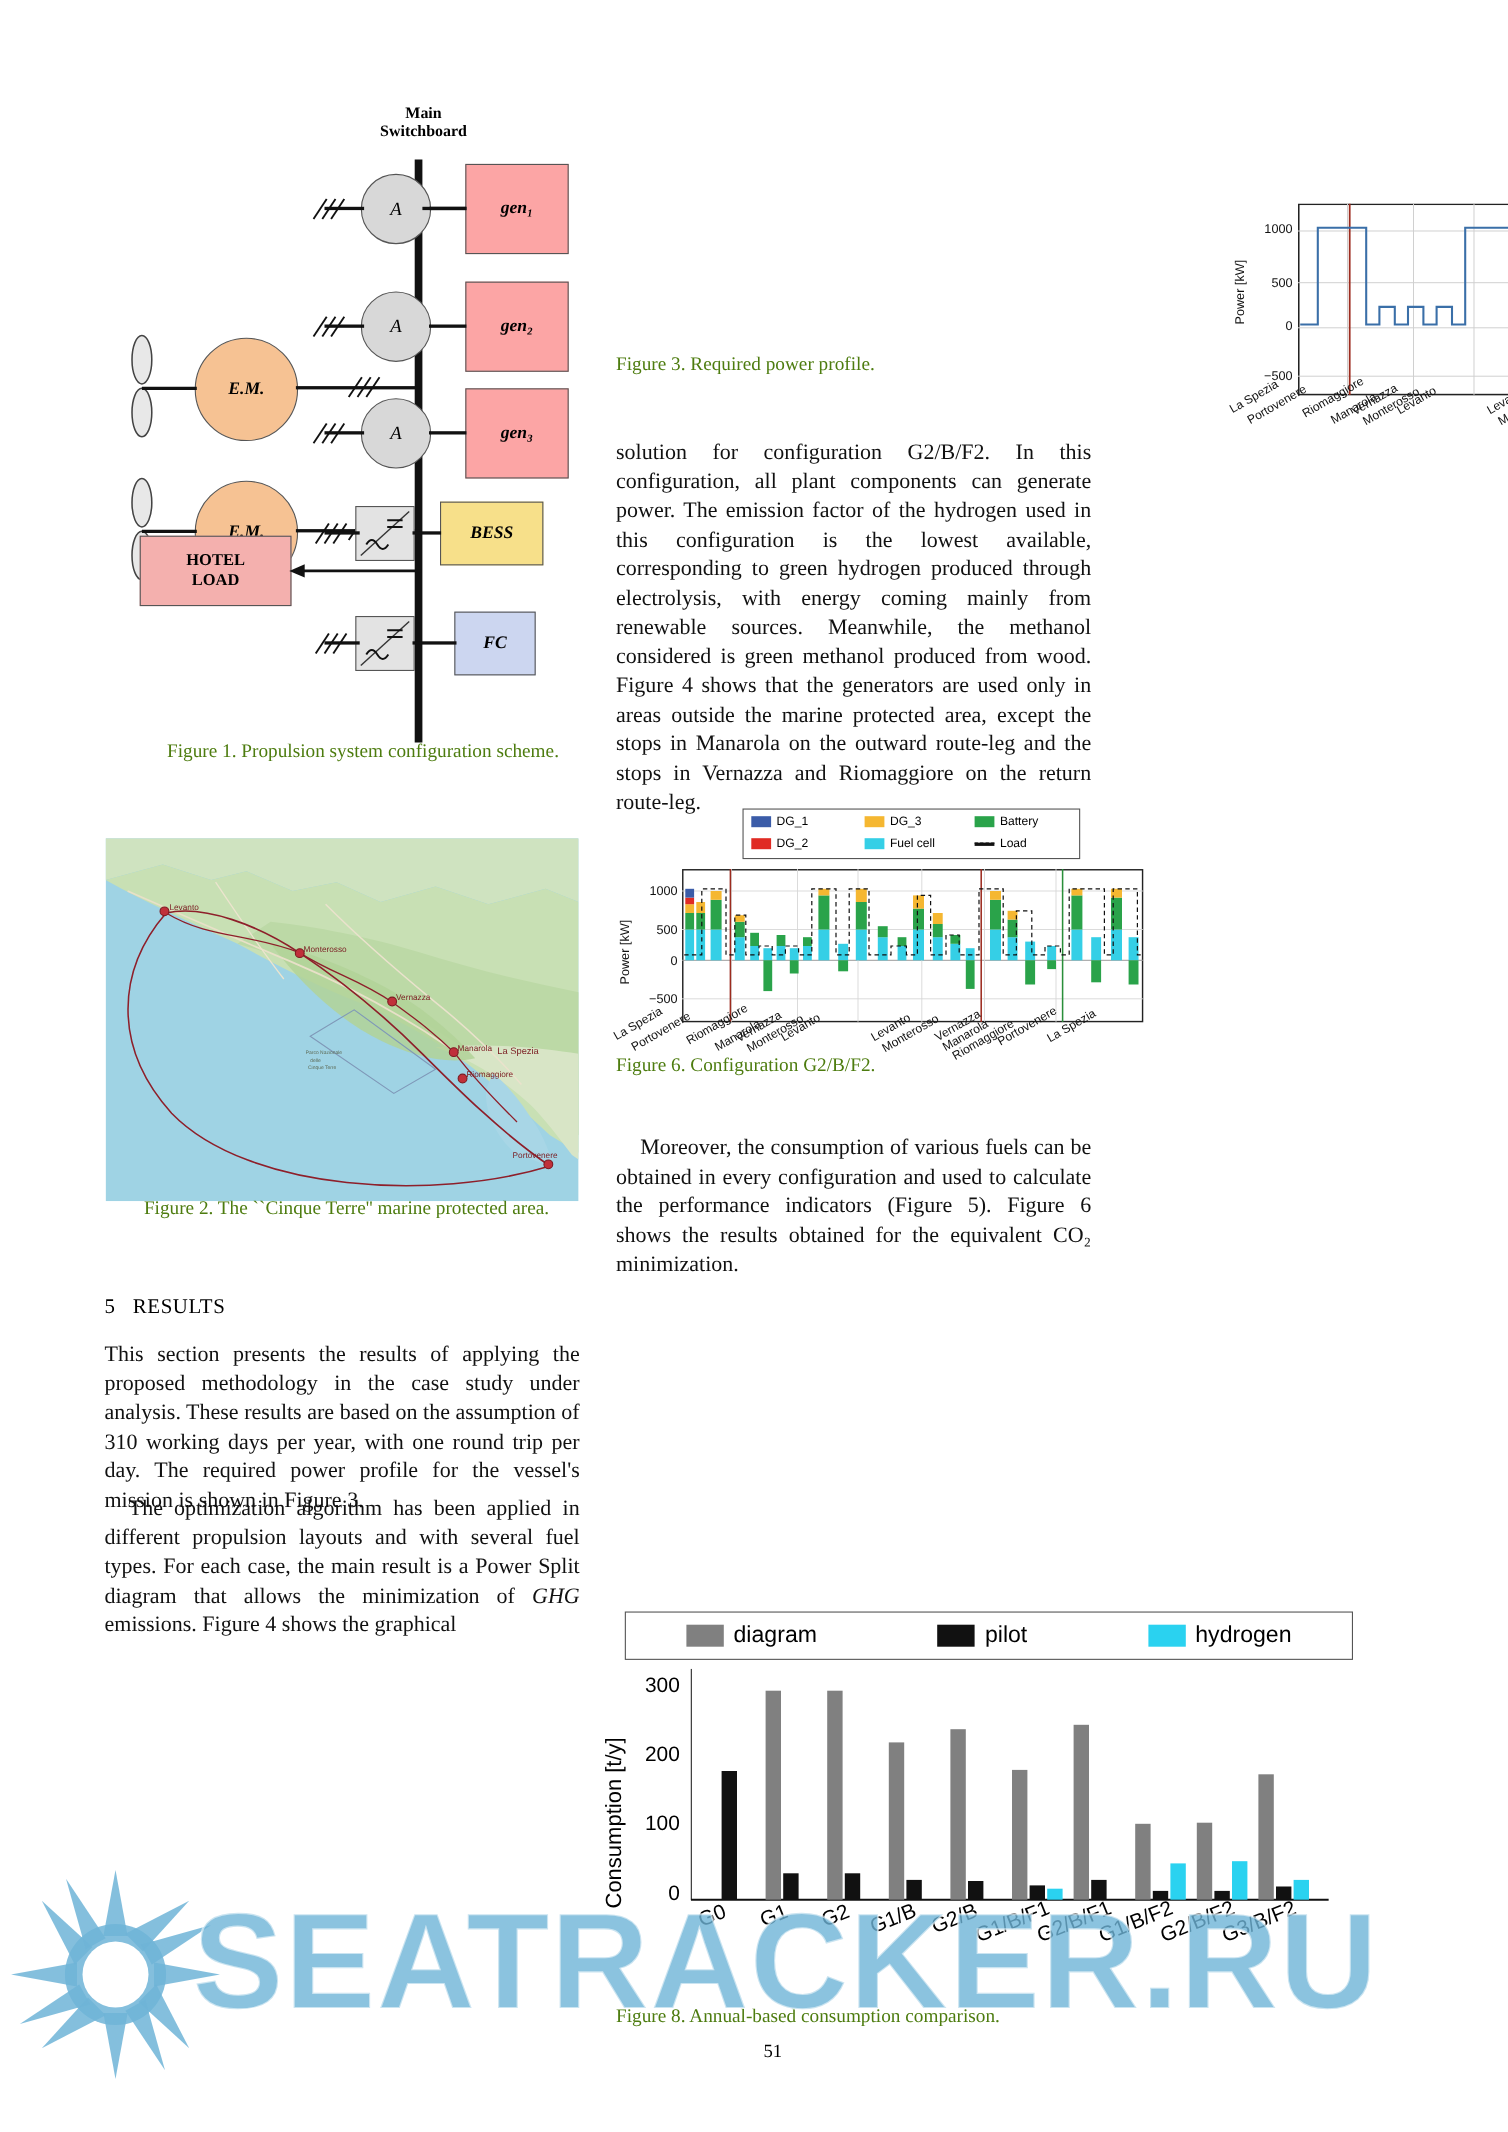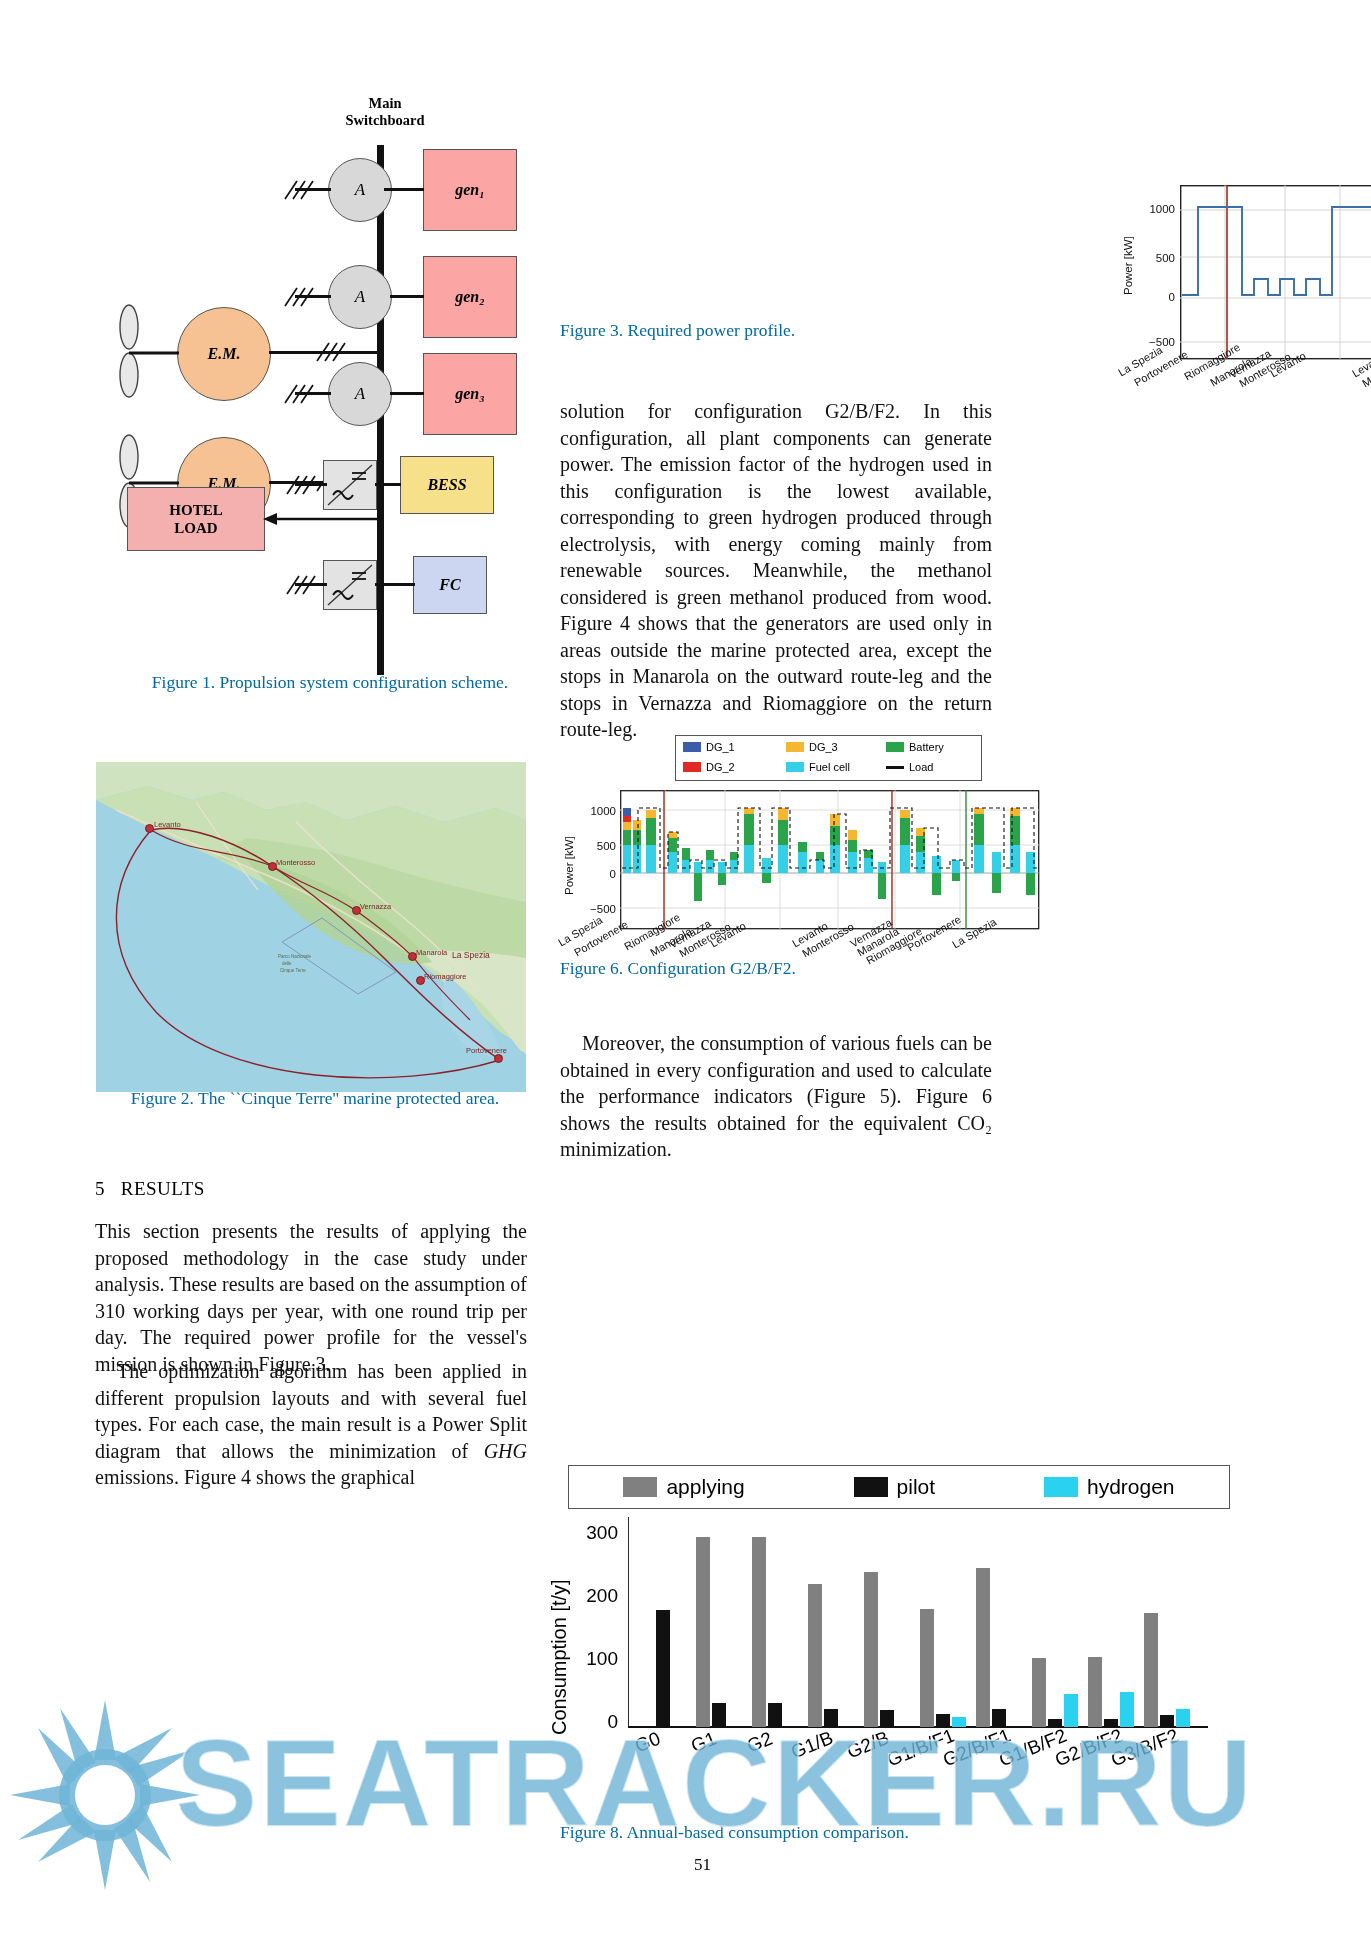--- a/index.html
+++ b/index.html
@@ -11,21 +11,21 @@
     position:relative;
     overflow:hidden;
   }
   .page { position:absolute; left:0; top:0; width:1371px; height:1938px; }
 
   
   .cap {
     font-family:"Liberation Serif", serif;
     font-size:17.5px;
     text-align:center;
-    color:#0369a1;
+    color:#4d7c0f;
   }
   .body-text {
     font-family:"Liberation Serif", serif;
     font-size:20px;
     line-height:26.5px;
     text-align:justify;
     color:#111;
   }
   .body-text p { margin:0; }
   .indent { text-indent:22px; }
@@ -531,21 +531,21 @@
 
   <div class="body-text indent" style="position:absolute; left:95px; top:1358px; width:432px;">
     <p><span>The optimization algorithm has been applied in different propulsion layouts and with several fuel types. For each case, the main result is a Power Split diagram that allows the minimization of </span><i>GHG</i><span> emissions. Figure 4 shows the graphical</span></p>
   </div>
 
   <div id="fig5">
 
     <div style="position:absolute; left:8px; top:0px; width:660px; height:42px; border:1.2px solid #555; background:#fff; display:flex; align-items:center; justify-content:space-around;">
       <div class="legend-item">
         <span class="legend-sw" style="background:#808080;"></span>
-        <span class="legend-txt">applying</span>
+        <span class="legend-txt">diagram</span>
       </div>
       <div class="legend-item">
         <span class="legend-sw" style="background:#111111;"></span>
         <span class="legend-txt">pilot</span>
       </div>
       <div class="legend-item">
         <span class="legend-sw" style="background:#2ad2f0;"></span>
         <span class="legend-txt">hydrogen</span>
       </div>
     </div>

